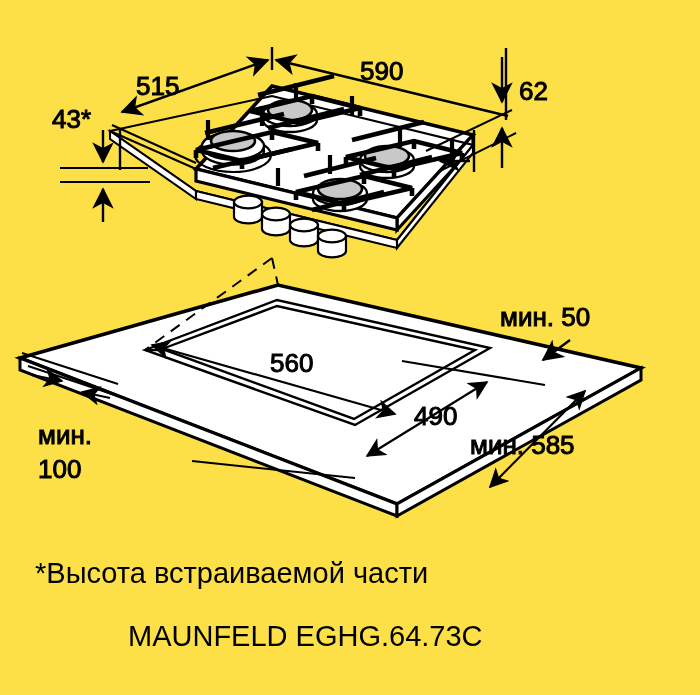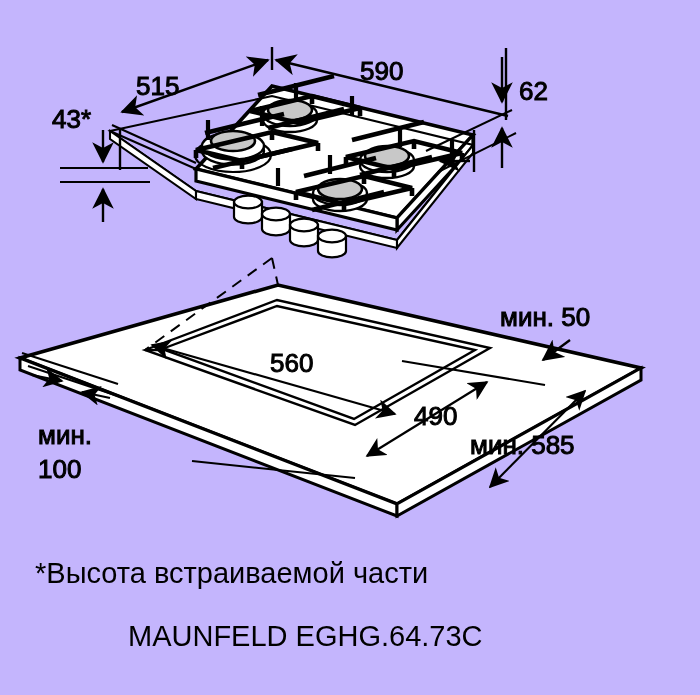--- a/index.html
+++ b/index.html
@@ -2,21 +2,21 @@
 <html><head>
 <meta charset="utf-8">
 <title>MAUNFELD EGHG.64.73C installation diagram</title>
 <style>
   html,body{margin:0;padding:0;background:#ffffff;}
   body{
     width:700px;height:695px;overflow:hidden;
     font-family:"Liberation Sans","DejaVu Sans",sans-serif;
     color:#000000;
   }
-  #sheet{position:relative;width:700px;height:695px;background:#c4b5fd;}
+  #sheet{position:relative;width:700px;height:695px;background:#fde047;}
   #drawing{position:absolute;left:0;top:0;width:700px;height:695px;}
   .dim-text{
     font-family:"Liberation Sans","DejaVu Sans",sans-serif;
     font-size:26px;font-weight:400;fill:#000000;
     letter-spacing:0px;
   }
   .cap-text{
     font-family:"Liberation Sans","DejaVu Sans",sans-serif;
     font-size:29px;font-weight:400;fill:#000000;
   }

